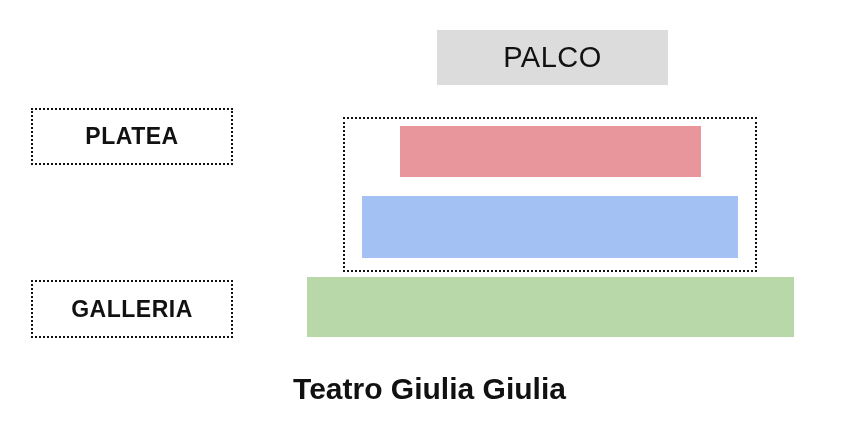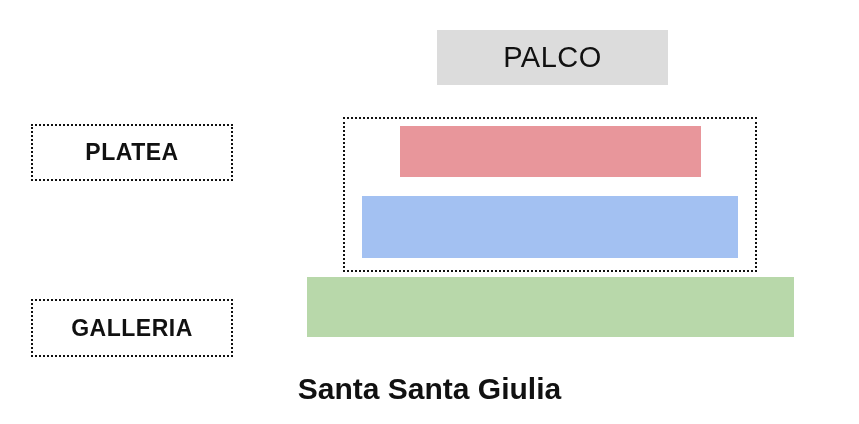--- a/index.html
+++ b/index.html
@@ -47,25 +47,25 @@
     left: 31px;
     width: 202px;
     border: 2px dotted #111111;
     display: flex;
     align-items: center;
     justify-content: center;
     box-sizing: border-box;
     background: #ffffff;
   }
   .legend-box.platea {
-    top: 124px;
+    top: 108px;
     height: 57px;
   }
   .legend-box.galleria {
-    top: 299px;
+    top: 280px;
     height: 58px;
   }
   .legend-label {
     font-size: 23px;
     font-weight: bold;
     color: #111111;
     letter-spacing: 0.5px;
     line-height: 1;
     white-space: nowrap;
   }
@@ -156,15 +156,15 @@
   </div>
 
   <div class="block block-b" style="background:#a3c1f2;">
     
   </div>
 
   <div class="block block-c" style="background:#b8d8aa;">
     <span class="block-letter">C</span>
   </div>
 
-  <div class="venue-title">Santa Santa Giulia</div>
+  <div class="venue-title">Teatro Giulia Giulia</div>
 
 </div>
 
 </body></html>

